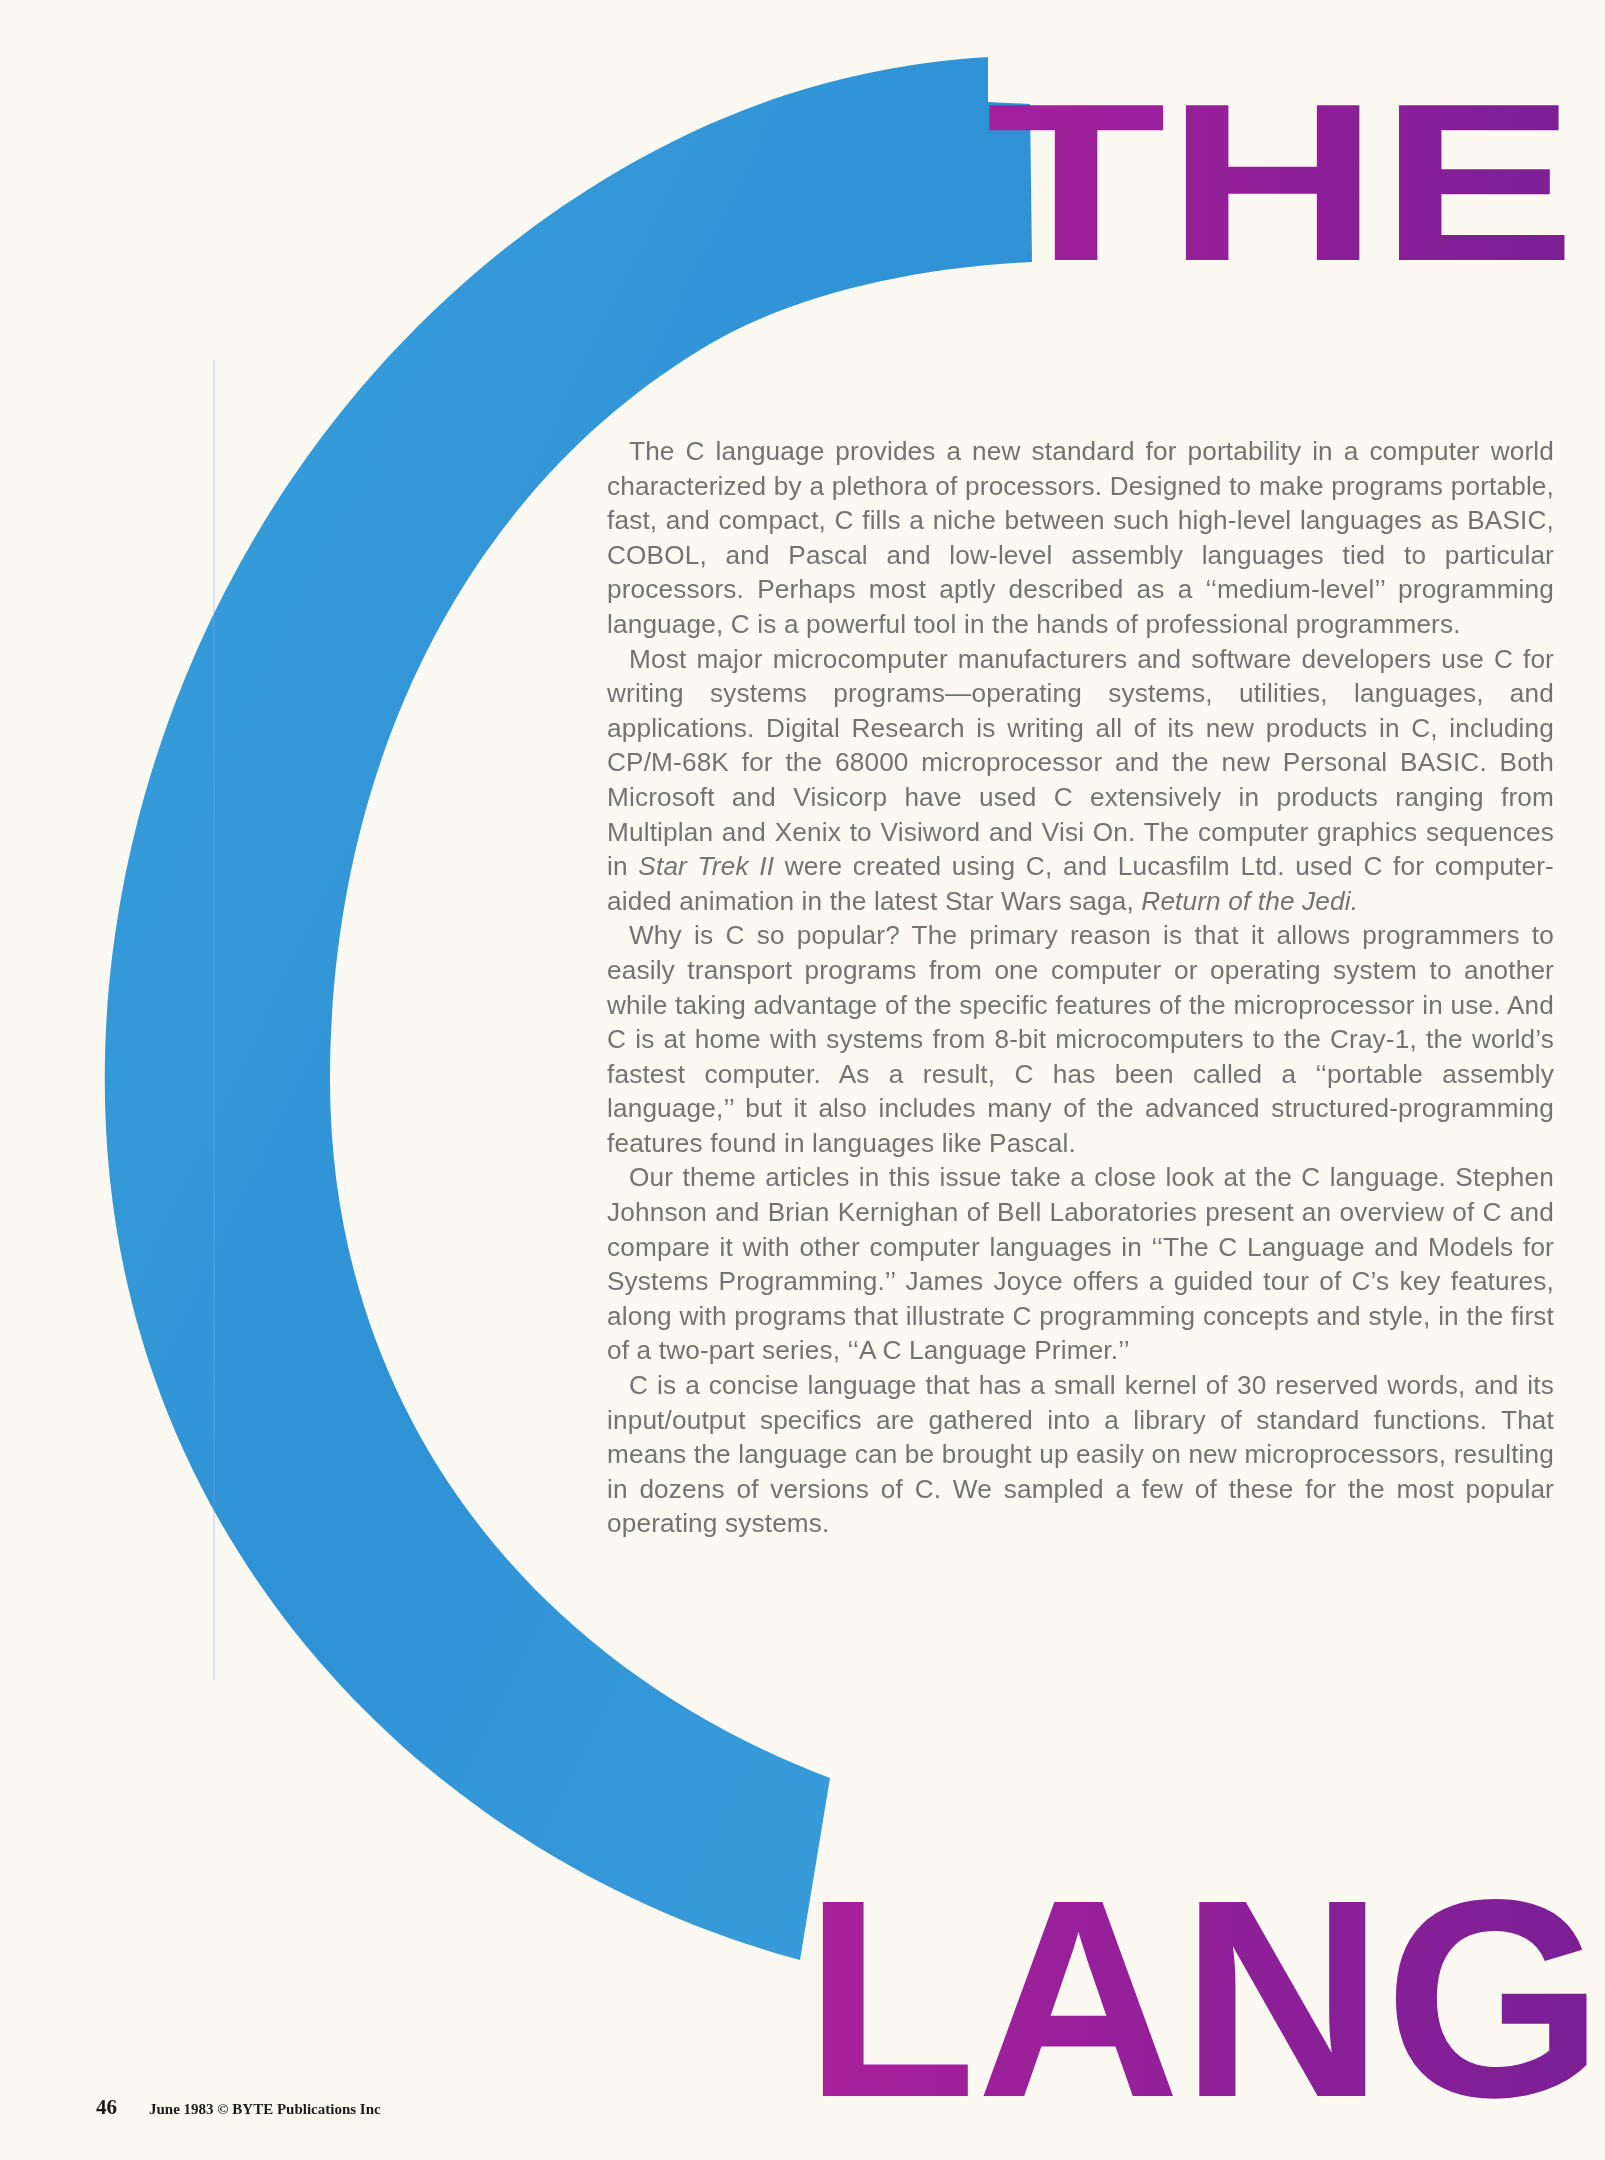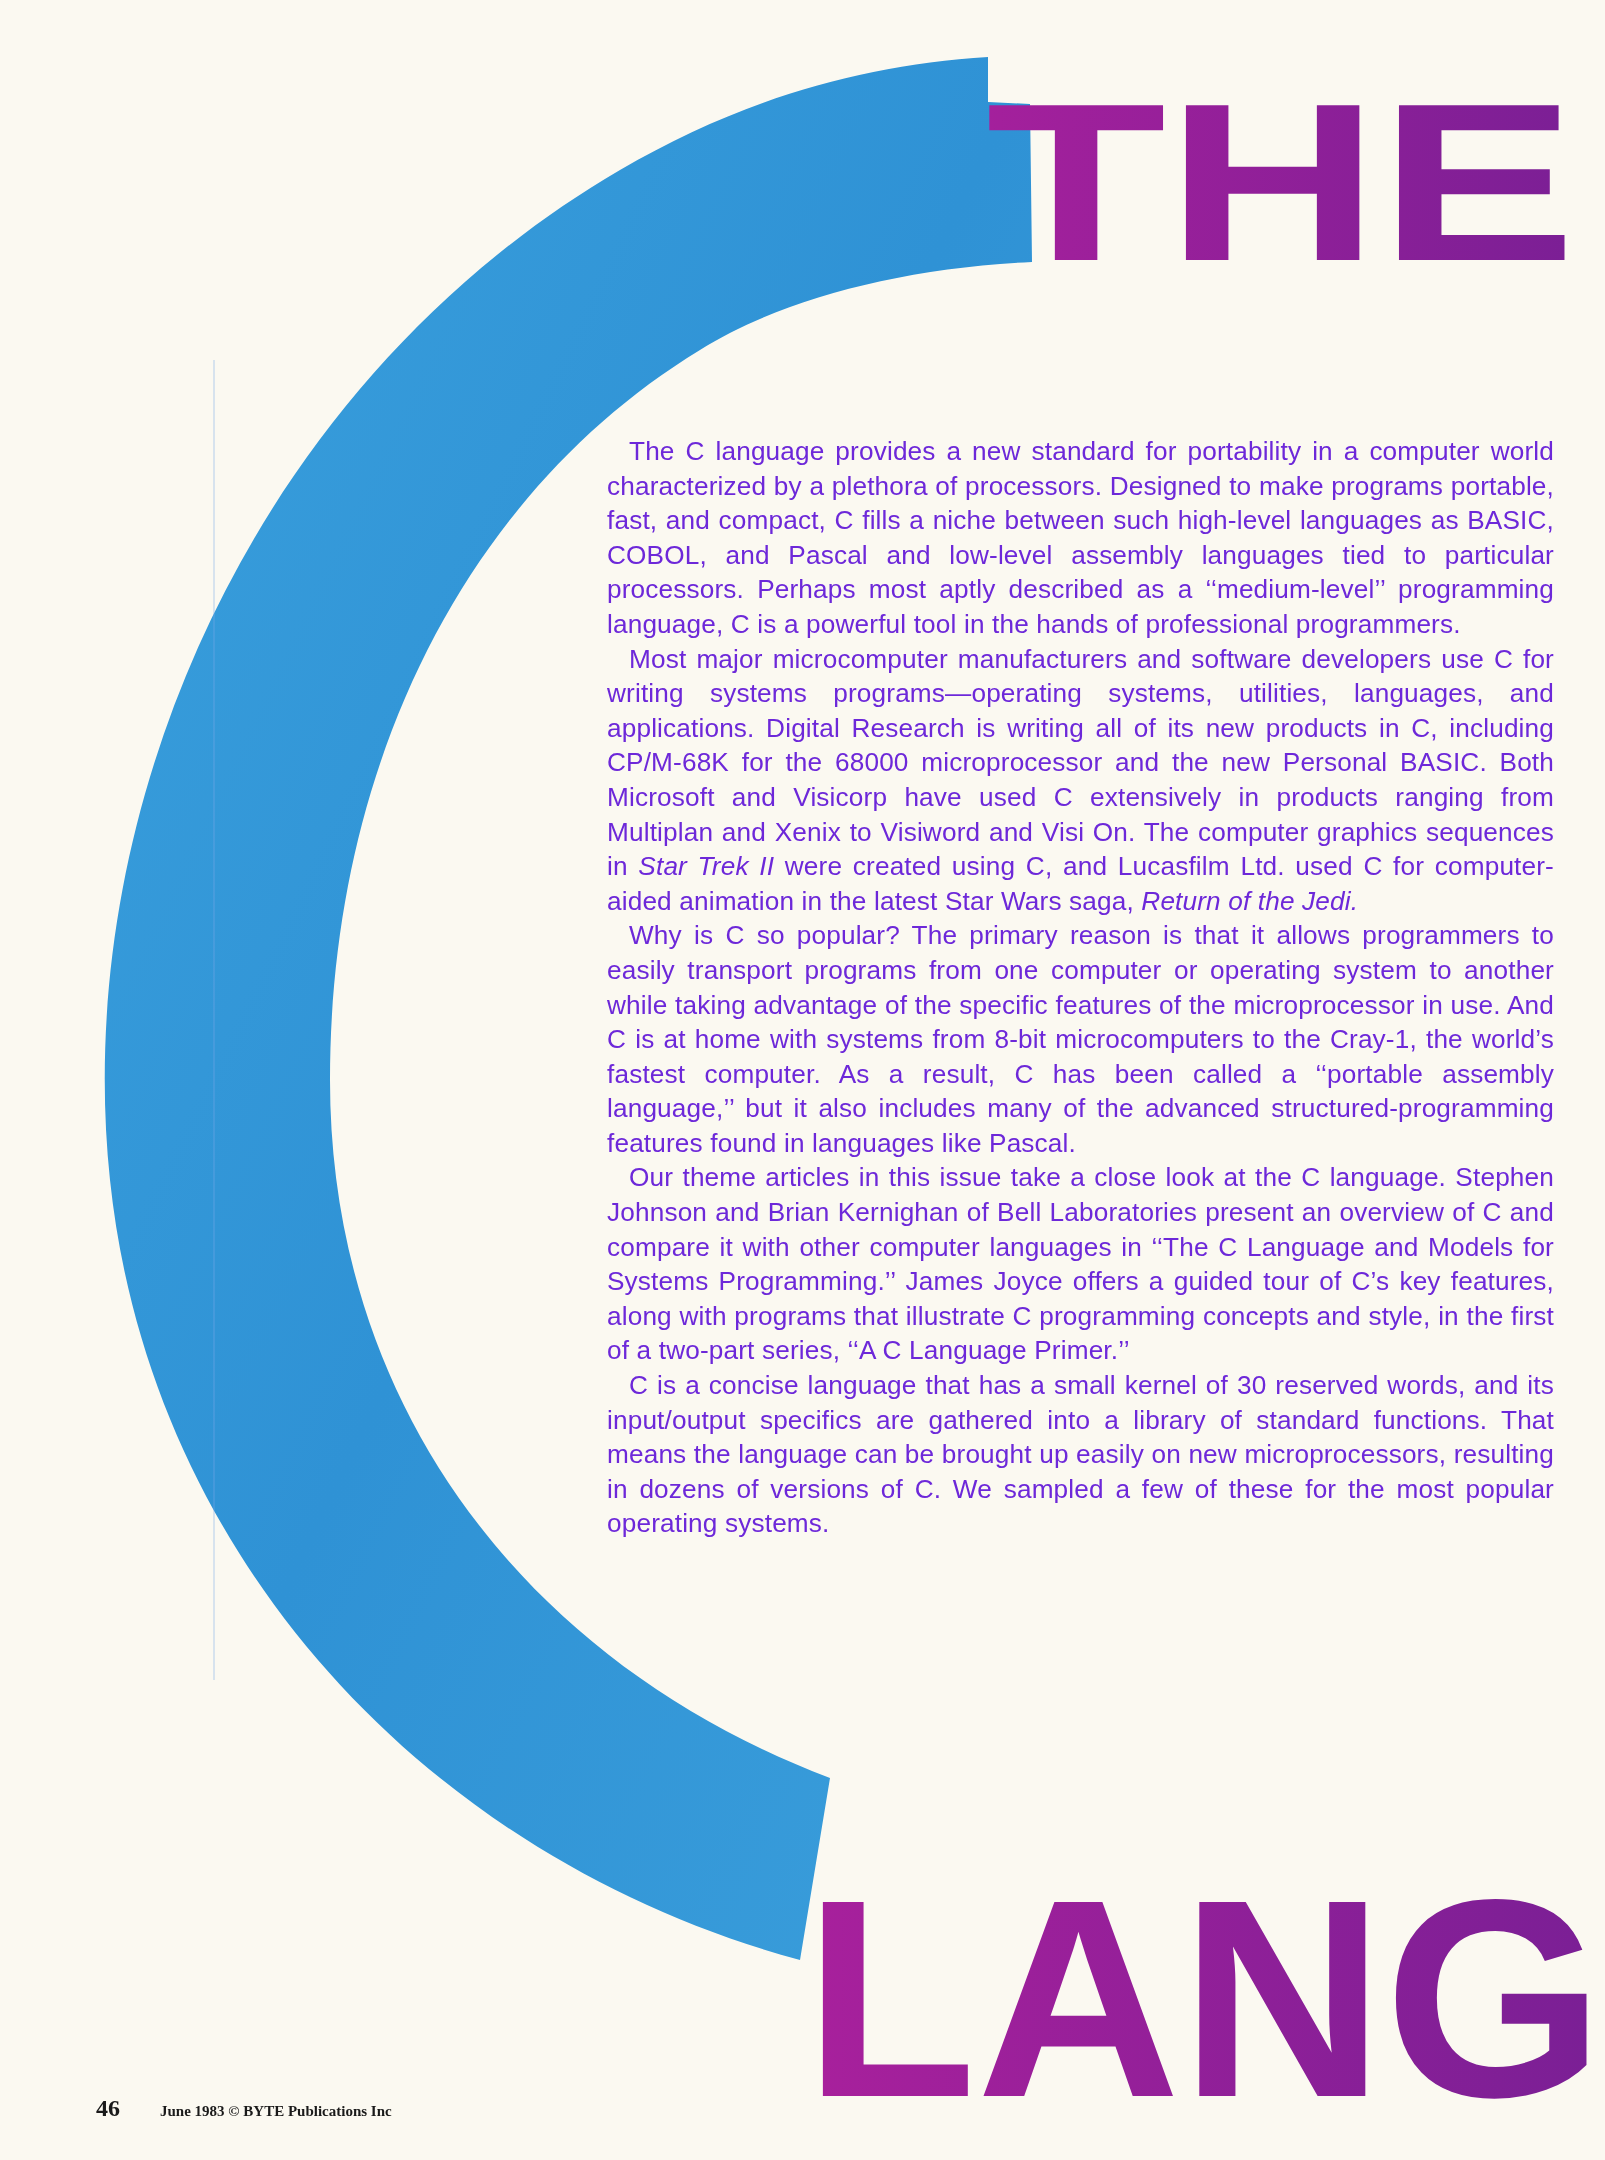--- a/index.html
+++ b/index.html
@@ -42,21 +42,21 @@
       height: 240px;
     }
     .body-text {
       position: absolute;
       left: 607px;
       top: 434px;
       width: 947px;
       font-family: "Liberation Sans", sans-serif;
       font-size: 26.2px;
       line-height: 34.6px;
-      color: #6d28d9;
+      color: #737373;
       text-align: justify;
       letter-spacing: 0.15px;
     }
     .body-text p {
       margin: 0;
       text-indent: 22px;
     }
     .body-text em {
       font-style: italic;
     }
@@ -64,22 +64,22 @@
       position: absolute;
       left: 96px;
       top: 2095px;
       font-family: "Liberation Serif", serif;
       color: #1a1a1a;
       display: flex;
       align-items: baseline;
     }
     .footer .page-num {
       font-weight: bold;
-      font-size: 24px;
-      margin-right: 40px;
+      font-size: 21px;
+      margin-right: 32px;
     }
     .footer .credit {
       font-size: 15px;
       font-weight: bold;
     }
   </style>
 </head>
 <body>
 
 <div id="page">

